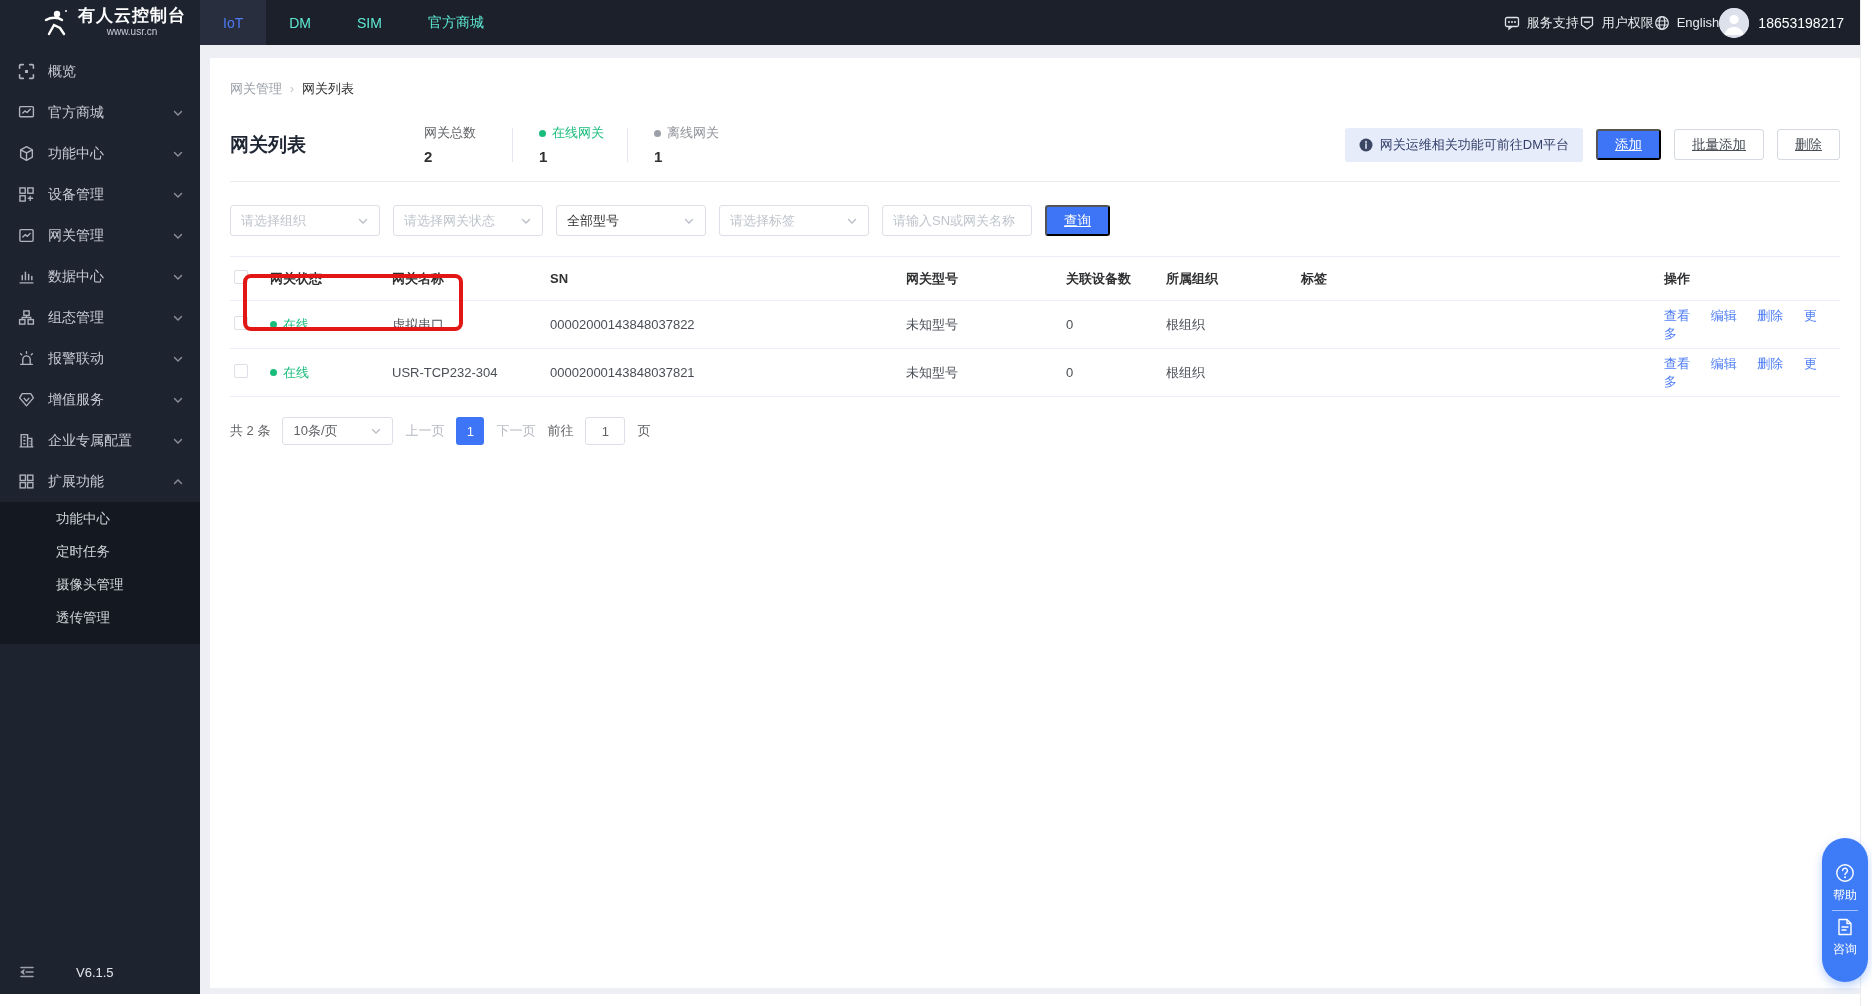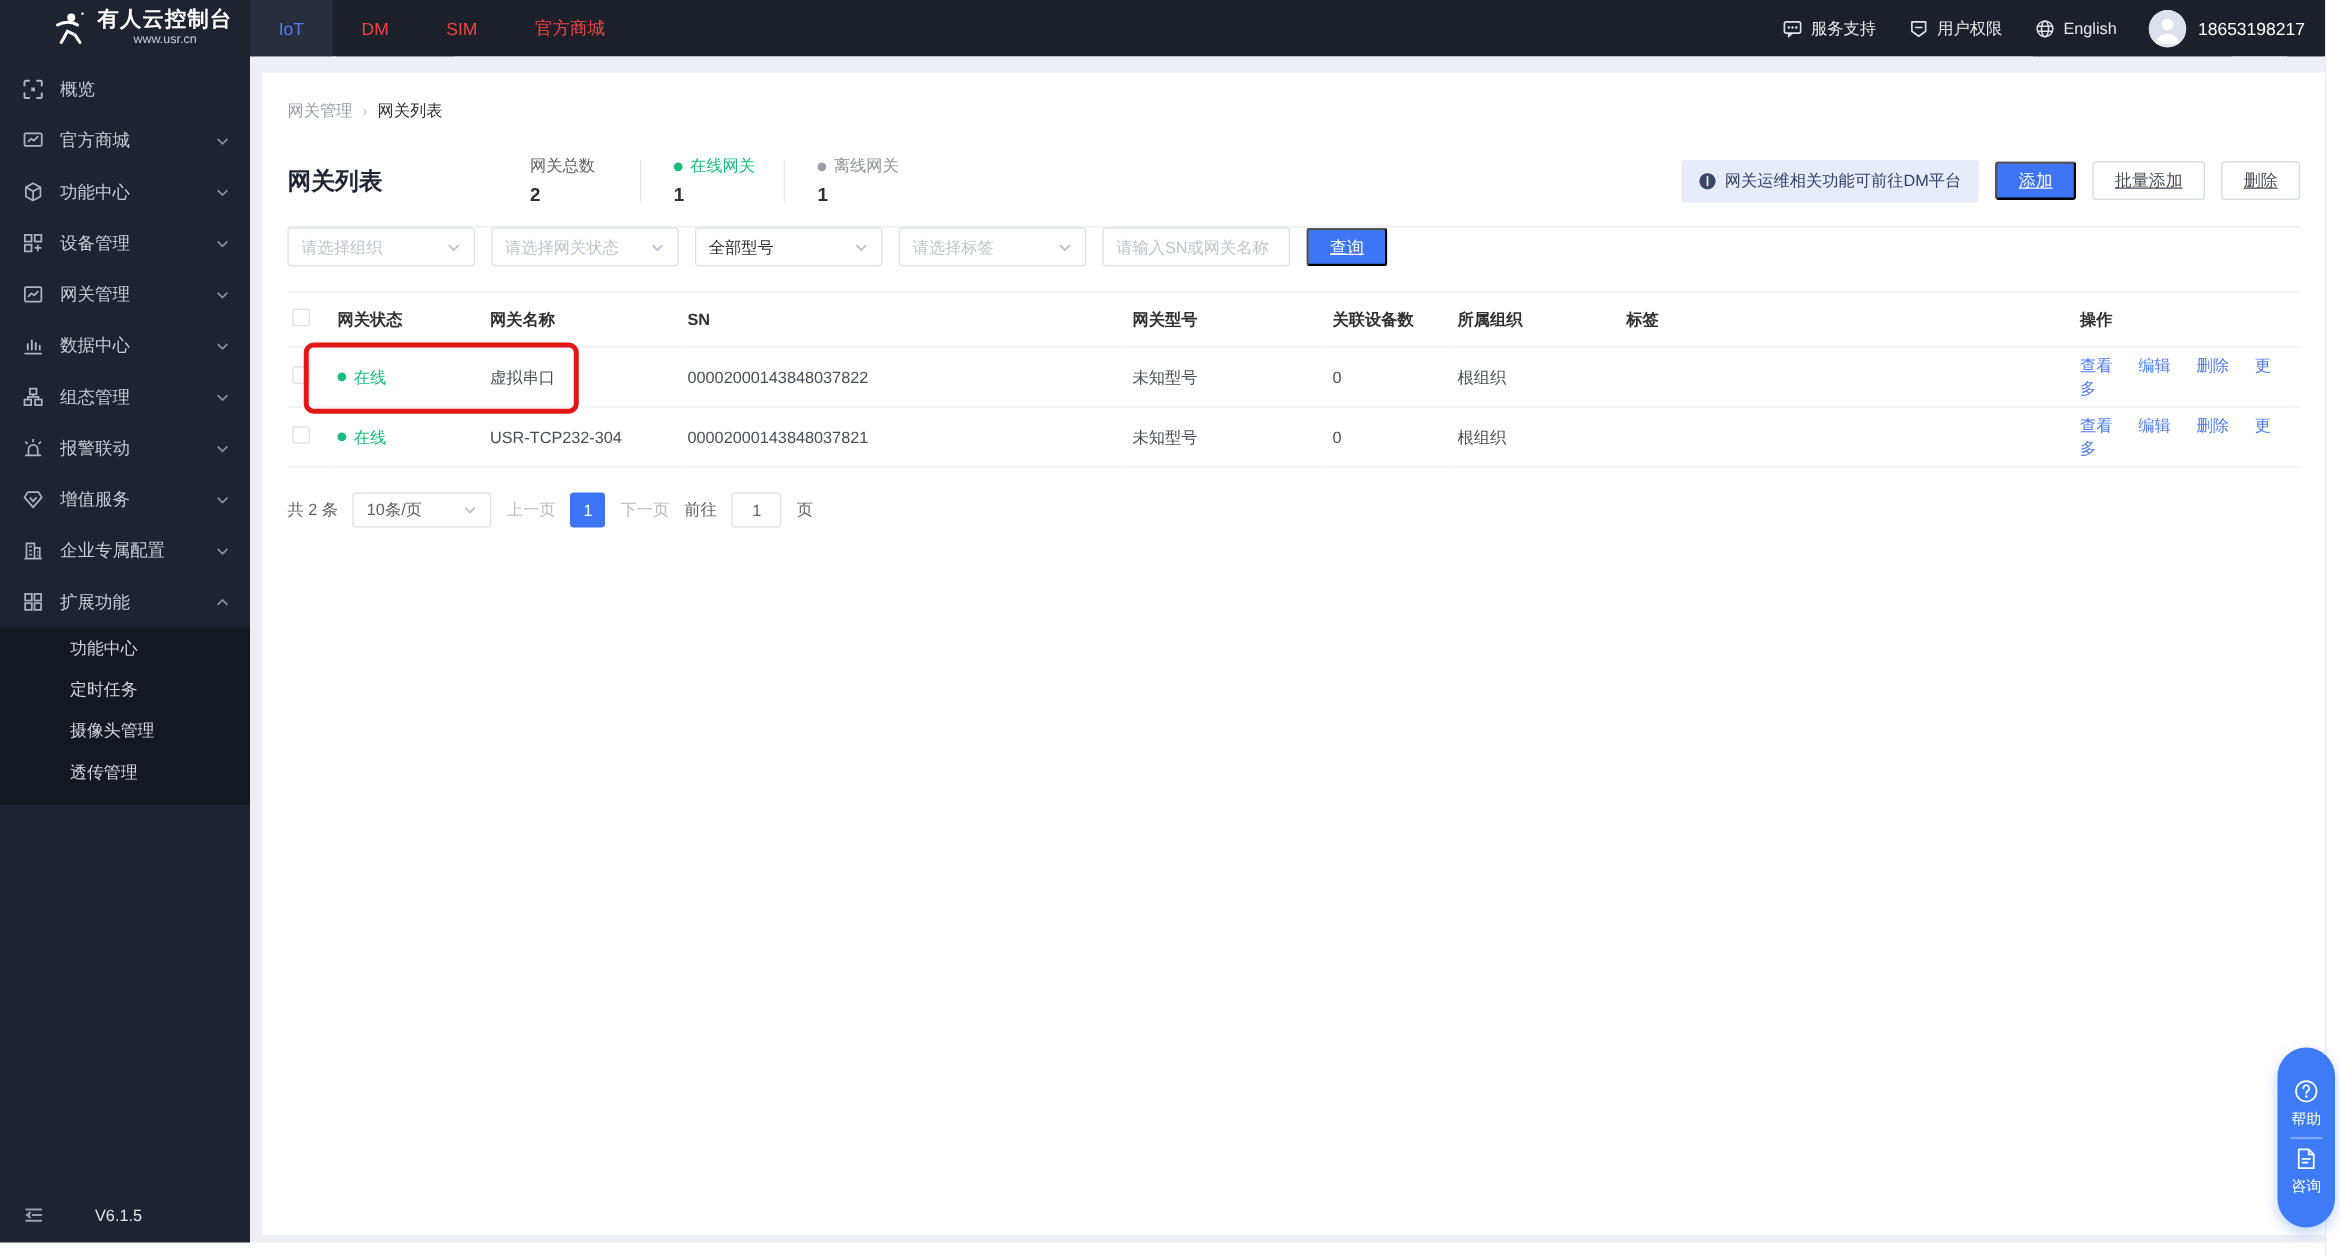--- a/index.html
+++ b/index.html
@@ -30,23 +30,23 @@
   .sidebar-bottom { margin-top:auto; height:44px; display:flex; align-items:center;
     padding:0 18px; }
   .collapse-icon { width:18px; height:18px; color:#9ba0aa; cursor:pointer; }
   .version { color:#e3e5ea; font-size:13px; margin-left:40px; }
 
   
   .topbar { position:fixed; left:200px; top:0; right:12px; height:45px; background:#1b202b;
     display:flex; align-items:center; z-index:25; }
   .top-tabs { display:flex; height:100%; }
   .top-tab { height:100%; display:flex; align-items:center; padding:0 23px;
-    color:#ef4444; font-size:14px; cursor:pointer; }
+    color:#5eead4; font-size:14px; cursor:pointer; }
   .top-tab.active { background:#282e3d; color:#4e7bf3; }
-  .topbar-right { margin-left:auto; display:flex; align-items:center; gap:26px;
+  .topbar-right { margin-left:auto; display:flex; align-items:center; 
     padding-right:16px; }
   .top-link { display:flex; align-items:center; gap:7px; color:#e8eaee; font-size:13px;
     cursor:pointer; }
   .top-link .t-icon { width:16px; height:16px; color:#dfe2e8; }
   .user-chip { display:flex; align-items:center; gap:9px; color:#fff; font-size:14px; cursor:pointer; }
   .avatar { width:30px; height:30px; border-radius:50%; background:#dde1ec; overflow:hidden; flex:none; }
 
   
   .main { position:fixed; left:200px; top:45px; right:12px; bottom:12px; background:#edeff4; }
   .card { position:absolute; left:10px; top:13px; right:0; bottom:6px; background:#fff;
@@ -74,21 +74,21 @@
   .notice { background:#e7ecfa; color:#33406b; font-size:13px; padding:8px 14px;
     border-radius:3px; display:flex; align-items:center; gap:7px; }
   .notice .n-icon { width:14px; height:14px; }
   .btn { height:31px; padding:0 17px; border-radius:3px; font-size:13.5px; cursor:pointer;
     display:flex; align-items:center; justify-content:center;text-decoration:underline; }
   .btn-primary { background:#3e74f6; color:#fff; }
   .btn-plain { background:#fff; color:#4a4f57; border:1px solid #d5d9e0; }
 
   .header-rule { border-bottom:1px solid #e8ebf0; margin-top:16px; }
 
-  .filter-row { margin-top:0; display:flex; align-items:center; gap:13px; }
+  .filter-row { margin-top:23px; display:flex; align-items:center; gap:13px; }
   .select { width:150px; height:31px; border:1px solid #dcdfe6; border-radius:3px;
     display:flex; align-items:center; padding:0 10px; cursor:pointer; background:#fff; }
   .select .sel-text { flex:1; font-size:13px; color:#bfc4cc; }
   .select .sel-text.value { color:#303133; }
   .select .chev { width:12px; height:12px; color:#b9bec7; }
   .search-input { width:150px; height:31px; border:1px solid #dcdfe6; border-radius:3px;
     padding:0 10px; font-size:13px; color:#303133; outline:none;
     font-family:"Liberation Sans","DejaVu Sans",sans-serif; }
   .search-input::placeholder { color:#bfc4cc; }
 

